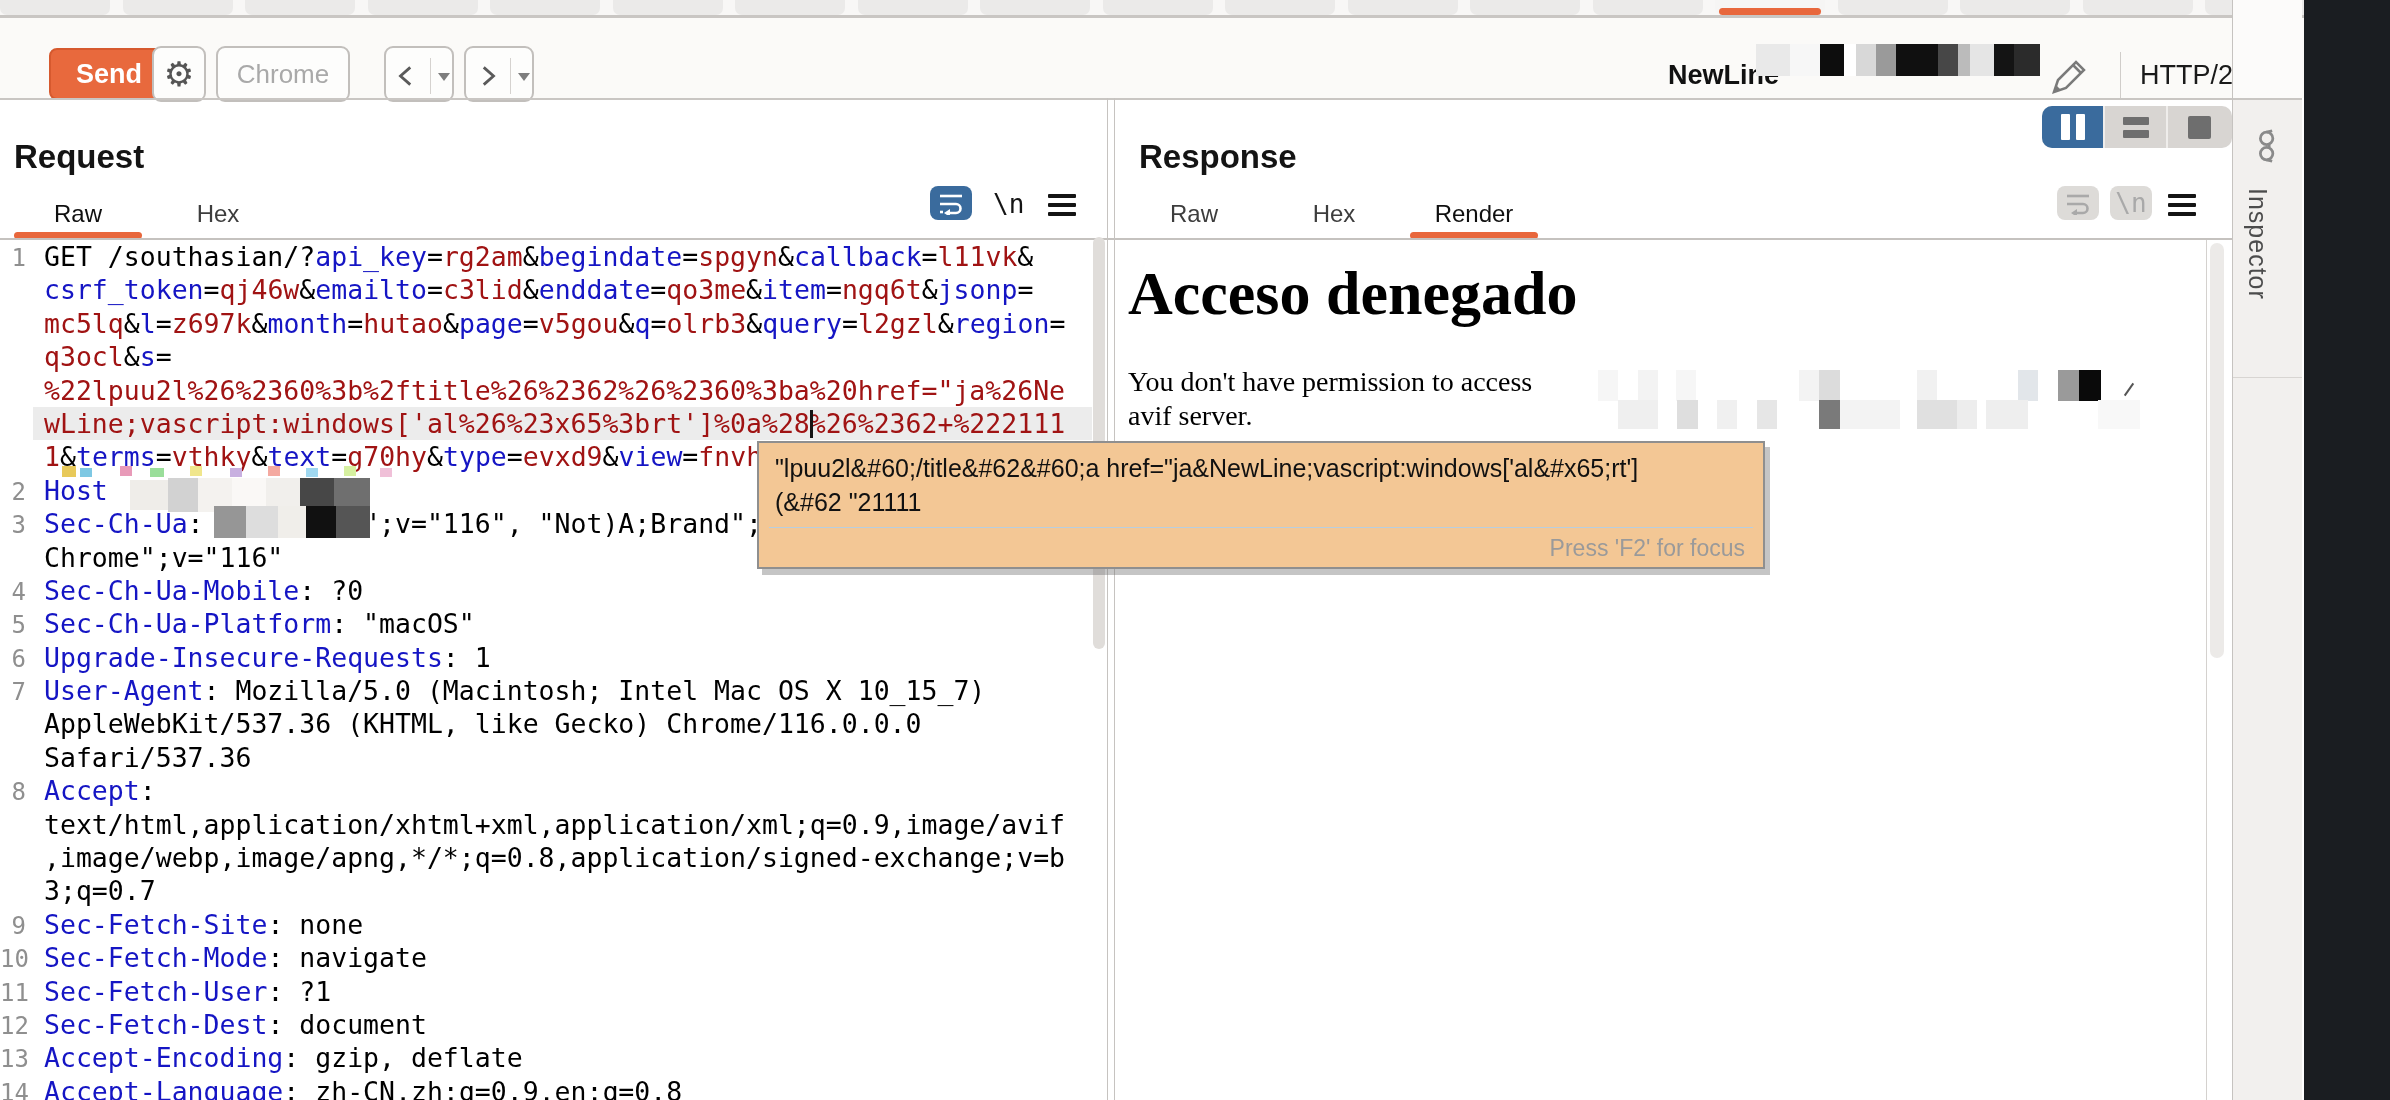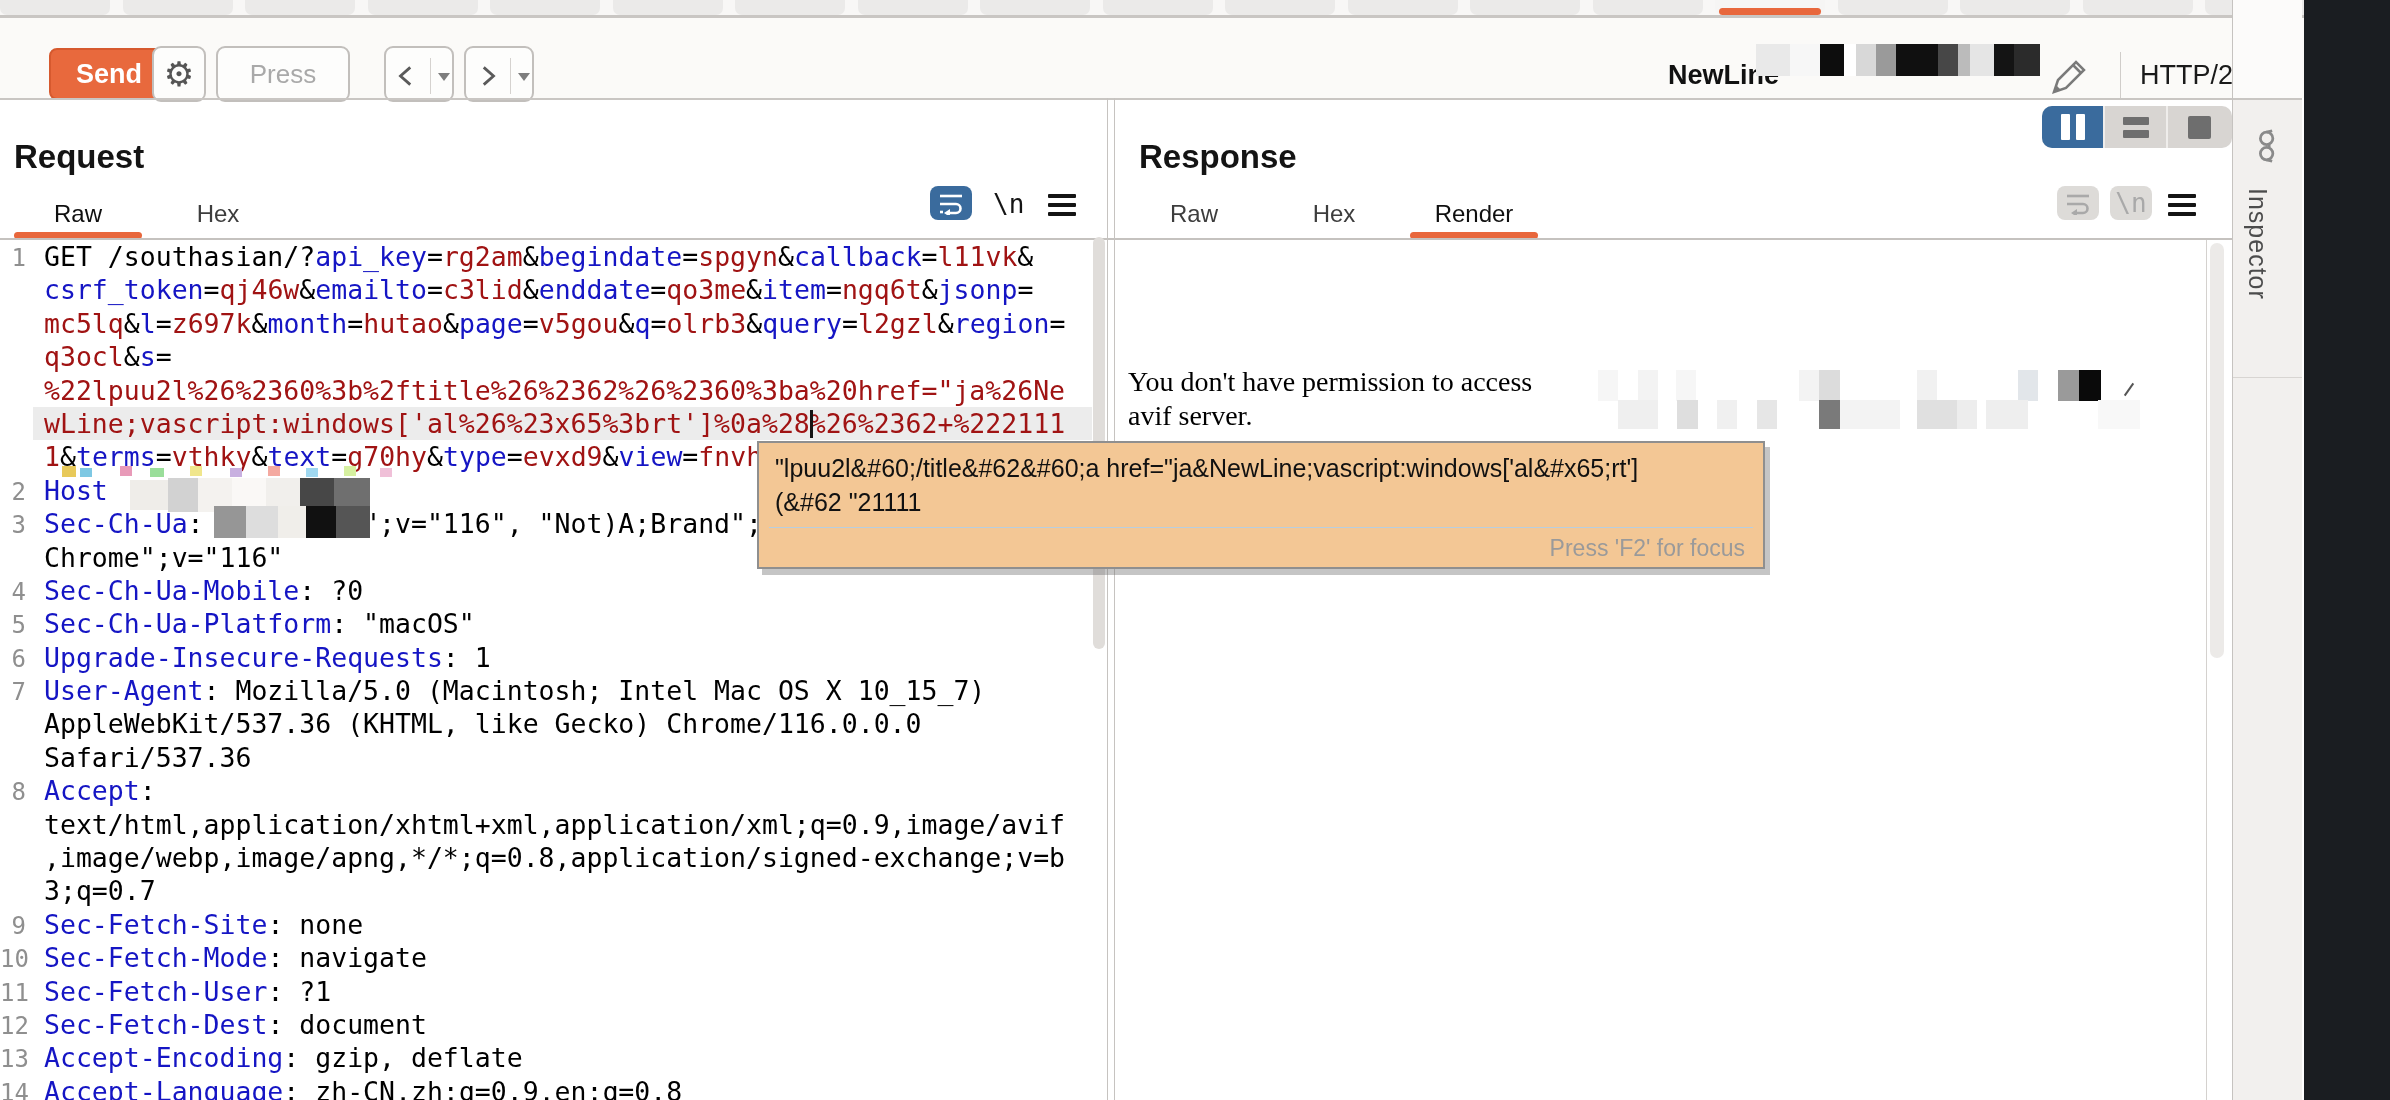--- a/index.html
+++ b/index.html
@@ -154,21 +154,21 @@
     <div class="app-tab" style="left: 1837.5px; width: 110px;"></div>
     <div class="app-tab" style="left: 1960px; width: 110px;"></div>
     <div class="app-tab" style="left: 2082.5px; width: 110px;"></div>
     <div class="app-tab" style="left: 2205px; width: 110px;"></div>
   </div>
 <div class="abs" id="strip-border"></div>
 
 <div class="abs" id="toolbar">
   <div class="btn" id="send-btn">Send</div>
   <div class="btn" id="gear-btn">⚙</div>
-  <div class="btn" id="cancel-btn">Press</div>
+  <div class="btn" id="cancel-btn">Chrome</div>
   <div class="btn nav-btn" id="back-btn">
     <svg width="26" height="26" viewBox="0 0 24 24" style="position:absolute;left:8px;top:15px;">
         <polyline points="15,4 6,12 15,20" fill="none" stroke="#5a5a5a" stroke-width="2.6"></polyline>
       </svg>
     <div class="nav-sep"></div>
     <div class="dd-tri"></div>
   </div>
   <div class="btn nav-btn" id="fwd-btn">
     <svg width="26" height="26" viewBox="0 0 24 24" style="position:absolute;left:8px;top:15px;">
         <polyline points="9,4 18,12 9,20" fill="none" stroke="#5a5a5a" stroke-width="2.6"></polyline>
@@ -245,20 +245,21 @@
 </div>
 <div class="abs" id="tabs-border"></div>
 
 <div class="abs" id="request-editor"><div class="row"><span class="num">1</span><span class="sg-plain">GET /southasian/?</span><span class="sg-name">api_key</span><span class="sg-plain">=</span><span class="sg-val">rg2am</span><span class="sg-plain">&amp;</span><span class="sg-name">begindate</span><span class="sg-plain">=</span><span class="sg-val">spgyn</span><span class="sg-plain">&amp;</span><span class="sg-name">callback</span><span class="sg-plain">=</span><span class="sg-val">l11vk</span><span class="sg-plain">&amp;</span></div><div class="row"><span class="num"></span><span class="sg-name">csrf_token</span><span class="sg-plain">=</span><span class="sg-val">qj46w</span><span class="sg-plain">&amp;</span><span class="sg-name">emailto</span><span class="sg-plain">=</span><span class="sg-val">c3lid</span><span class="sg-plain">&amp;</span><span class="sg-name">enddate</span><span class="sg-plain">=</span><span class="sg-val">qo3me</span><span class="sg-plain">&amp;</span><span class="sg-name">item</span><span class="sg-plain">=</span><span class="sg-val">ngq6t</span><span class="sg-plain">&amp;</span><span class="sg-name">jsonp</span><span class="sg-plain">=</span></div><div class="row"><span class="num"></span><span class="sg-val">mc5lq</span><span class="sg-plain">&amp;</span><span class="sg-name">l</span><span class="sg-plain">=</span><span class="sg-val">z697k</span><span class="sg-plain">&amp;</span><span class="sg-name">month</span><span class="sg-plain">=</span><span class="sg-val">hutao</span><span class="sg-plain">&amp;</span><span class="sg-name">page</span><span class="sg-plain">=</span><span class="sg-val">v5gou</span><span class="sg-plain">&amp;</span><span class="sg-name">q</span><span class="sg-plain">=</span><span class="sg-val">olrb3</span><span class="sg-plain">&amp;</span><span class="sg-name">query</span><span class="sg-plain">=</span><span class="sg-val">l2gzl</span><span class="sg-plain">&amp;</span><span class="sg-name">region</span><span class="sg-plain">=</span></div><div class="row"><span class="num"></span><span class="sg-val">q3ocl</span><span class="sg-plain">&amp;</span><span class="sg-name">s</span><span class="sg-plain">=</span></div><div class="row"><span class="num"></span><span class="sg-val">%22lpuu2l%26%2360%3b%2ftitle%26%2362%26%2360%3ba%20href="ja%26Ne</span></div><div class="row hl"><span class="num"></span><span class="sg-val">wLine;vascript:windows['al%26%23x65%3brt']%0a%28</span><span class="caret"></span><span class="sg-val">%26%2362+%222111</span></div><div class="row"><span class="num"></span><span class="sg-val">1</span><span class="sg-plain">&amp;</span><span class="sg-name">terms</span><span class="sg-plain">=</span><span class="sg-val">vthky</span><span class="sg-plain">&amp;</span><span class="sg-name">text</span><span class="sg-plain">=</span><span class="sg-val">g70hy</span><span class="sg-plain">&amp;</span><span class="sg-name">type</span><span class="sg-plain">=</span><span class="sg-val">evxd9</span><span class="sg-plain">&amp;</span><span class="sg-name">view</span><span class="sg-plain">=</span><span class="sg-val">fnvhy</span><span class="sg-plain">&amp;</span><span class="sg-name">year</span><span class="sg-plain">=</span><span class="sg-val">c5ir5</span><span class="sg-plain"> HTTP/2</span></div><div class="row"><span class="num">2</span><span class="sg-name">Host</span><span class="sg-plain"> </span></div><div class="row"><span class="num">3</span><span class="sg-name">Sec-Ch-Ua</span><span class="sg-plain">: "Chromium";v="116", "Not)A;Brand";</span></div><div class="row"><span class="num"></span><span class="sg-plain">Chrome";v="116"</span></div><div class="row"><span class="num">4</span><span class="sg-name">Sec-Ch-Ua-Mobile</span><span class="sg-plain">: ?0</span></div><div class="row"><span class="num">5</span><span class="sg-name">Sec-Ch-Ua-Platform</span><span class="sg-plain">: "macOS"</span></div><div class="row"><span class="num">6</span><span class="sg-name">Upgrade-Insecure-Requests</span><span class="sg-plain">: 1</span></div><div class="row"><span class="num">7</span><span class="sg-name">User-Agent</span><span class="sg-plain">: Mozilla/5.0 (Macintosh; Intel Mac OS X 10_15_7)</span></div><div class="row"><span class="num"></span><span class="sg-plain">AppleWebKit/537.36 (KHTML, like Gecko) Chrome/116.0.0.0</span></div><div class="row"><span class="num"></span><span class="sg-plain">Safari/537.36</span></div><div class="row"><span class="num">8</span><span class="sg-name">Accept</span><span class="sg-plain">:</span></div><div class="row"><span class="num"></span><span class="sg-plain">text/html,application/xhtml+xml,application/xml;q=0.9,image/avif</span></div><div class="row"><span class="num"></span><span class="sg-plain">,image/webp,image/apng,*/*;q=0.8,application/signed-exchange;v=b</span></div><div class="row"><span class="num"></span><span class="sg-plain">3;q=0.7</span></div><div class="row"><span class="num">9</span><span class="sg-name">Sec-Fetch-Site</span><span class="sg-plain">: none</span></div><div class="row"><span class="num">10</span><span class="sg-name">Sec-Fetch-Mode</span><span class="sg-plain">: navigate</span></div><div class="row"><span class="num">11</span><span class="sg-name">Sec-Fetch-User</span><span class="sg-plain">: ?1</span></div><div class="row"><span class="num">12</span><span class="sg-name">Sec-Fetch-Dest</span><span class="sg-plain">: document</span></div><div class="row"><span class="num">13</span><span class="sg-name">Accept-Encoding</span><span class="sg-plain">: gzip, deflate</span></div><div class="row"><span class="num">14</span><span class="sg-name">Accept-Language</span><span class="sg-plain">: zh-CN,zh;q=0.9,en;q=0.8</span></div></div>
 <div class="abs" id="req-scroll-thumb"></div>
 
 <div class="abs vline" style="left:1107px;top:98px;height:1002px;"></div>
 <div class="abs vline" style="left:1114px;top:98px;height:1002px;"></div>
 
 <div class="abs" id="response-render">
+  <div id="resp-heading">Acceso denegado</div>
   <div class="resp-body" id="resp-body-1">You don't have permission to access</div>
   <div class="resp-body" id="resp-body-2">avif server.</div>
 </div>
 <div class="abs" id="resp-scroll-line"></div>
 <div class="abs" id="resp-scroll-thumb"></div>
 <div class="abs" id="resp-tick"></div>
 
 <div class="abs" id="inspector-strip"></div>
 <div class="abs" id="inspector-head"></div>
 <div class="abs" id="inspector-head-border"></div>

